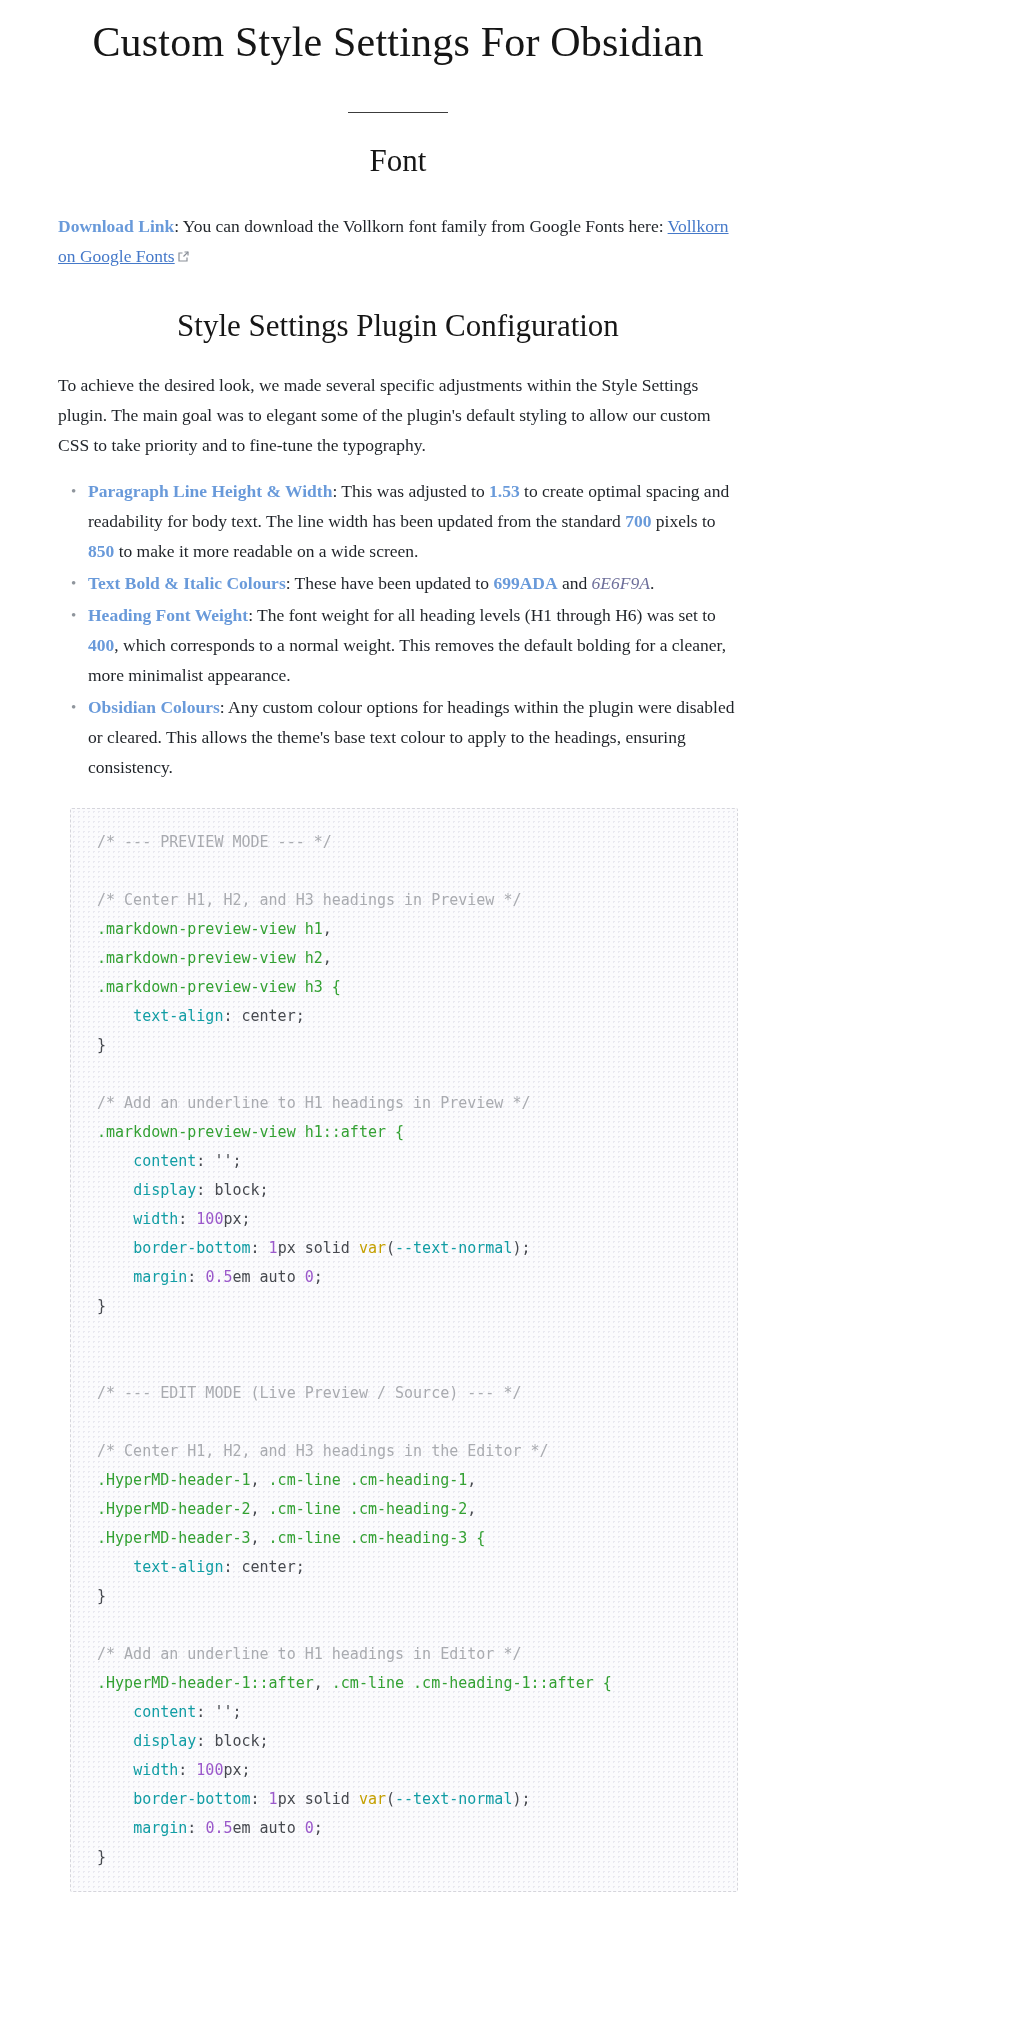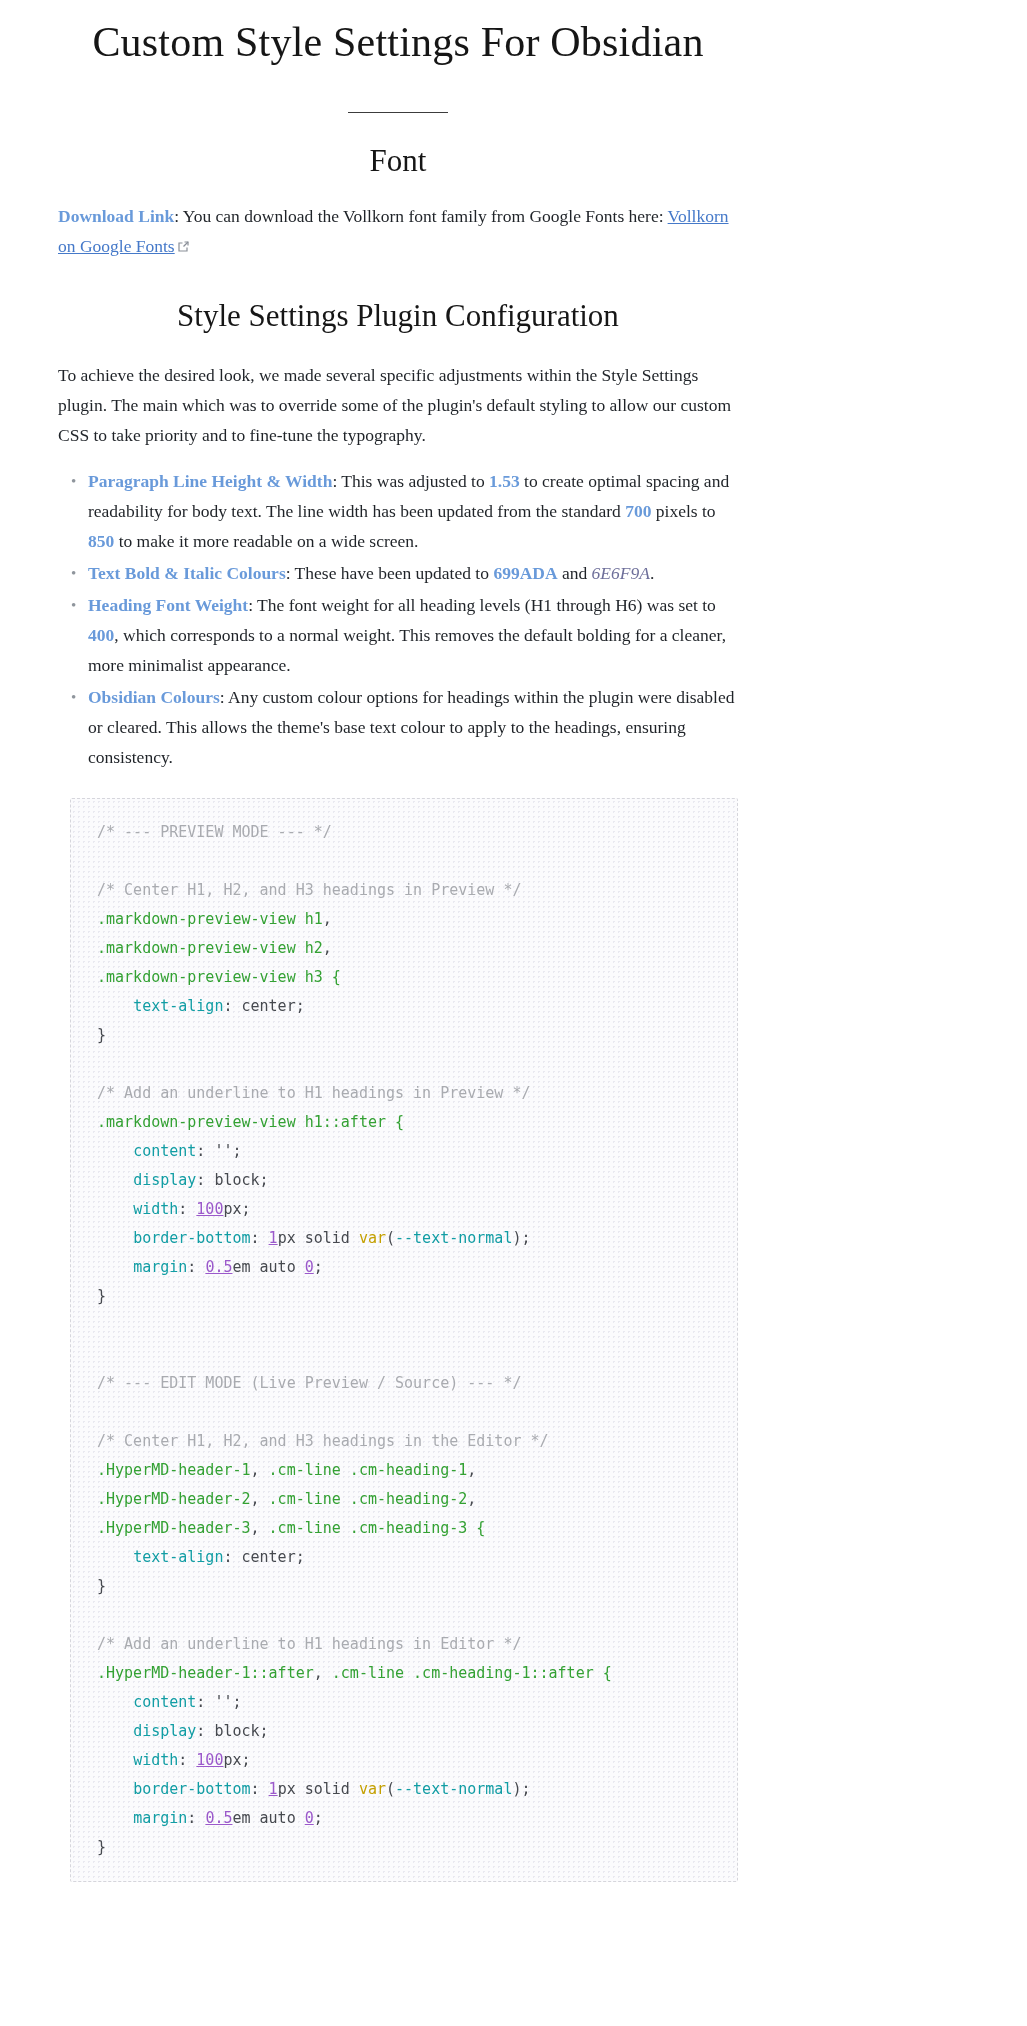--- a/index.html
+++ b/index.html
@@ -42,21 +42,21 @@
   }
   h2.section-heading.second {
     margin-top: 36px;
   }
   p.body-para {
     font-size: 17.5px;
     line-height: 30px;
     margin: 26px 0 0 0;
   }
   p.body-para.tight {
-    margin-top: 22px;
+    margin-top: 32px;
   }
   ul.settings-list {
     list-style: none;
     margin: 16px 0 0 0;
     padding: 0 0 0 30px;
     font-size: 17.5px;
     line-height: 30px;
   }
   ul.settings-list li {
     position: relative;
@@ -107,21 +107,21 @@
     background-image: radial-gradient(#e9e9f0 1px, transparent 1px);
     background-size: 5px 5px;
     border: 1px dashed #d6d6dc;
     border-radius: 2px;
   }
   .code-line { min-height: 29px; }
   .tok-c { color: var(--code-comment, #a9abb0); }
   .tok-g { color: var(--code-selector, #33a133); }
   .tok-d { color: var(--code-default, #46494f); }
   .tok-p { color: var(--code-property, #119da4); }
-  .tok-n { color: var(--code-number, #9b59cb); text-decoration: underline; }
+  .tok-n { color: var(--code-number, #9b59cb); }
   .tok-y { color: var(--code-function, #c4a000); }
 </style>
 </head>
 <body>
 
 <div class="page">
 
   <h1 class="doc-title">Custom Style Settings For Obsidian</h1>
 
   <div class="h1-divider"></div>
@@ -130,21 +130,21 @@
 
 
   <p class="body-para tight"><span><span class="run-accent">Download Link</span><span>: You can download the Vollkorn font family from Google Fonts here: </span><a class="run-link" href="#">Vollkorn on Google Fonts</a></span><span class="ext-icon"><svg width="13" height="13" viewBox="0 0 13 13">
           <path d="M5.5 3H2v8h8V7.5"></path>
           <path d="M7.5 2H11v3.5"></path>
           <path d="M11 2L6.5 6.5"></path>
         </svg></span></p>
 
   <h2 class="section-heading second">Style Settings Plugin Configuration</h2>
 
-  <p class="body-para">To achieve the desired look, we made several specific adjustments within the Style Settings plugin. The main which was to override some of the plugin's default styling to allow our custom CSS to take priority and to fine-tune the typography.</p>
+  <p class="body-para">To achieve the desired look, we made several specific adjustments within the Style Settings plugin. The main goal was to elegant some of the plugin's default styling to allow our custom CSS to take priority and to fine-tune the typography.</p>
 
   <ul class="settings-list">
       <li><span class="run-accent">Paragraph Line Height &amp; Width</span><span>: This was adjusted to </span><span class="run-accent">1.53</span><span> to create optimal spacing and readability for body text. The line width has been updated from the standard </span><span class="run-accent">700</span><span> pixels to </span><span class="run-accent">850</span><span> to make it more readable on a wide screen.</span></li>
       <li><span class="run-accent">Text Bold &amp; Italic Colours</span><span>: These have been updated to </span><span class="run-accent">699ADA</span><span> and </span><span class="run-italic">6E6F9A</span><span>.</span></li>
       <li><span class="run-accent">Heading Font Weight</span><span>: The font weight for all heading levels (H1 through H6) was set to </span><span class="run-accent">400</span><span>, which corresponds to a normal weight. This removes the default bolding for a cleaner, more minimalist appearance.</span></li>
       <li><span class="run-accent">Obsidian Colours</span><span>: Any custom colour options for headings within the plugin were disabled or cleared. This allows the theme's base text colour to apply to the headings, ensuring consistency.</span></li>
     </ul>
 
   <pre class="code-block"><div class="code-line"><span class="tok-c">/* --- PREVIEW MODE --- */</span></div><div class="code-line">&nbsp;</div><div class="code-line"><span class="tok-c">/* Center H1, H2, and H3 headings in Preview */</span></div><div class="code-line"><span class="tok-g">.markdown-preview-view h1</span><span class="tok-d">,</span></div><div class="code-line"><span class="tok-g">.markdown-preview-view h2</span><span class="tok-d">,</span></div><div class="code-line"><span class="tok-g">.markdown-preview-view h3 {</span></div><div class="code-line"><span class="tok-d">    </span><span class="tok-p">text-align</span><span class="tok-d">: center;</span></div><div class="code-line"><span class="tok-d">}</span></div><div class="code-line">&nbsp;</div><div class="code-line"><span class="tok-c">/* Add an underline to H1 headings in Preview */</span></div><div class="code-line"><span class="tok-g">.markdown-preview-view h1::after {</span></div><div class="code-line"><span class="tok-d">    </span><span class="tok-p">content</span><span class="tok-d">: '';</span></div><div class="code-line"><span class="tok-d">    </span><span class="tok-p">display</span><span class="tok-d">: block;</span></div><div class="code-line"><span class="tok-d">    </span><span class="tok-p">width</span><span class="tok-d">: </span><span class="tok-n">100</span><span class="tok-d">px;</span></div><div class="code-line"><span class="tok-d">    </span><span class="tok-p">border-bottom</span><span class="tok-d">: </span><span class="tok-n">1</span><span class="tok-d">px solid </span><span class="tok-y">var</span><span class="tok-d">(</span><span class="tok-p">--text-normal</span><span class="tok-d">);</span></div><div class="code-line"><span class="tok-d">    </span><span class="tok-p">margin</span><span class="tok-d">: </span><span class="tok-n">0.5</span><span class="tok-d">em auto </span><span class="tok-n">0</span><span class="tok-d">;</span></div><div class="code-line"><span class="tok-d">}</span></div><div class="code-line">&nbsp;</div><div class="code-line">&nbsp;</div><div class="code-line"><span class="tok-c">/* --- EDIT MODE (Live Preview / Source) --- */</span></div><div class="code-line">&nbsp;</div><div class="code-line"><span class="tok-c">/* Center H1, H2, and H3 headings in the Editor */</span></div><div class="code-line"><span class="tok-g">.HyperMD-header-1</span><span class="tok-d">, </span><span class="tok-g">.cm-line .cm-heading-1</span><span class="tok-d">,</span></div><div class="code-line"><span class="tok-g">.HyperMD-header-2</span><span class="tok-d">, </span><span class="tok-g">.cm-line .cm-heading-2</span><span class="tok-d">,</span></div><div class="code-line"><span class="tok-g">.HyperMD-header-3</span><span class="tok-d">, </span><span class="tok-g">.cm-line .cm-heading-3 {</span></div><div class="code-line"><span class="tok-d">    </span><span class="tok-p">text-align</span><span class="tok-d">: center;</span></div><div class="code-line"><span class="tok-d">}</span></div><div class="code-line">&nbsp;</div><div class="code-line"><span class="tok-c">/* Add an underline to H1 headings in Editor */</span></div><div class="code-line"><span class="tok-g">.HyperMD-header-1::after</span><span class="tok-d">, </span><span class="tok-g">.cm-line .cm-heading-1::after {</span></div><div class="code-line"><span class="tok-d">    </span><span class="tok-p">content</span><span class="tok-d">: '';</span></div><div class="code-line"><span class="tok-d">    </span><span class="tok-p">display</span><span class="tok-d">: block;</span></div><div class="code-line"><span class="tok-d">    </span><span class="tok-p">width</span><span class="tok-d">: </span><span class="tok-n">100</span><span class="tok-d">px;</span></div><div class="code-line"><span class="tok-d">    </span><span class="tok-p">border-bottom</span><span class="tok-d">: </span><span class="tok-n">1</span><span class="tok-d">px solid </span><span class="tok-y">var</span><span class="tok-d">(</span><span class="tok-p">--text-normal</span><span class="tok-d">);</span></div><div class="code-line"><span class="tok-d">    </span><span class="tok-p">margin</span><span class="tok-d">: </span><span class="tok-n">0.5</span><span class="tok-d">em auto </span><span class="tok-n">0</span><span class="tok-d">;</span></div><div class="code-line"><span class="tok-d">}</span></div></pre>
 

